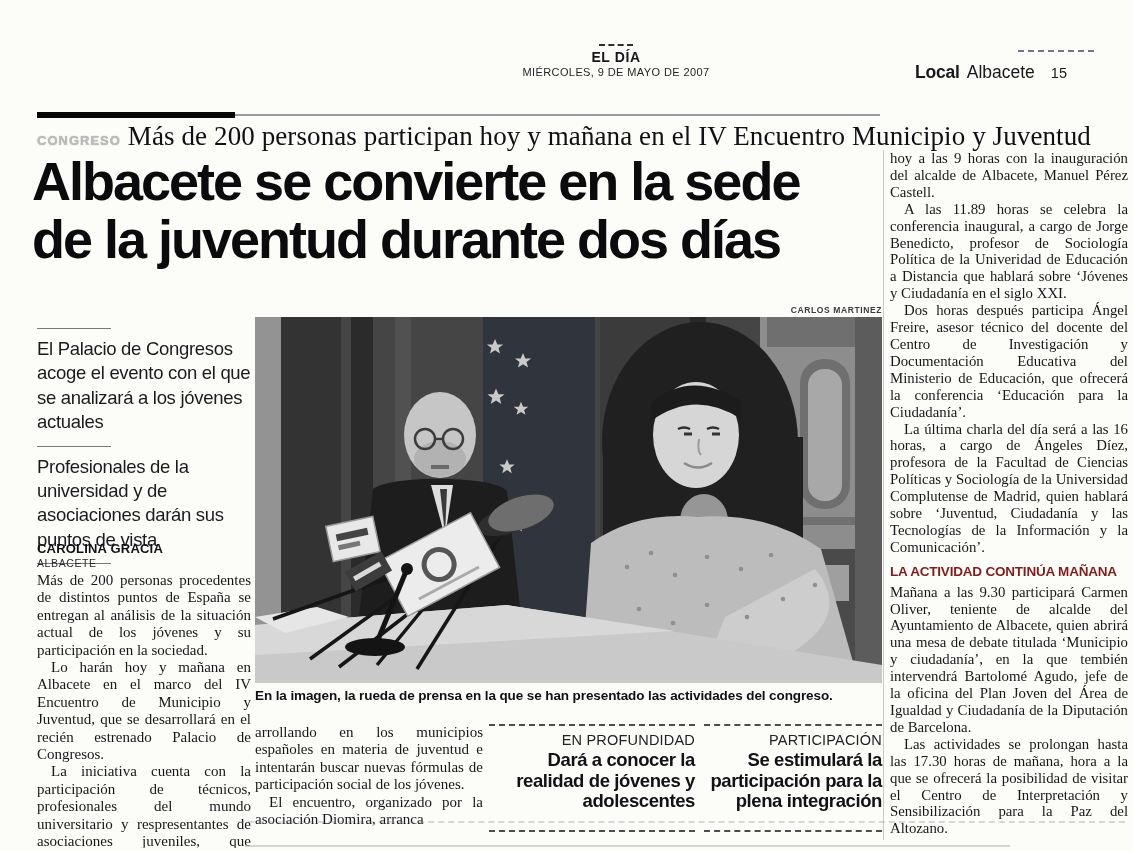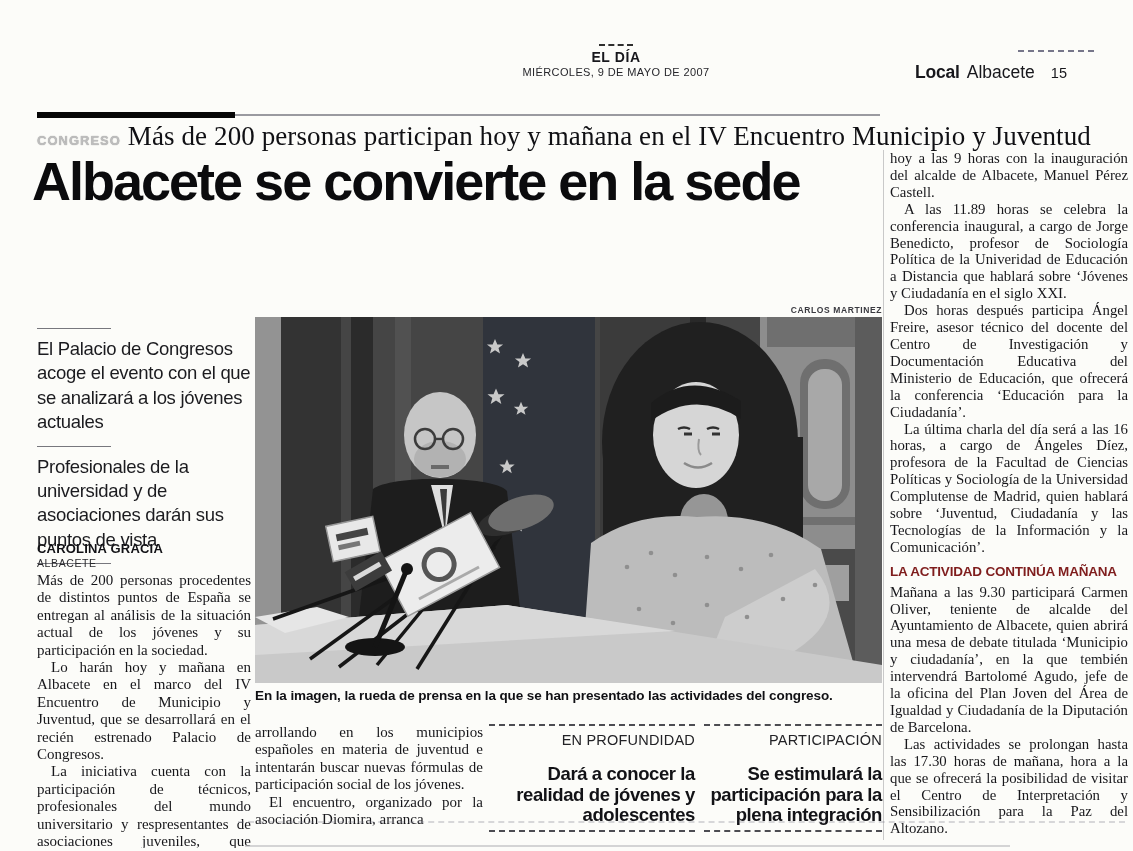--- a/index.html
+++ b/index.html
@@ -58,21 +58,21 @@
   #press-photo{left:255px;top:317px;width:627px;height:366px;background:#474747;}
   #photo-caption{left:255px;top:688px;width:627px;font-size:13.5px;font-weight:bold;
     letter-spacing:-0.1px;color:#101014;}
 
   
   .pullquote{top:724px;height:98px;border-top:2px dashed #4c4c52;border-bottom:2px dashed #4c4c52;
     text-align:right;padding-top:6px;box-sizing:content-box;background:#fcfcf9;}
   #pullquote-1{left:489px;width:206px;}
   #pullquote-2{left:704px;width:178px;}
   .pq-kicker{font-size:14.5px;color:#222226;letter-spacing:.2px;}
-  .pq-text{font-size:18.5px;font-weight:bold;line-height:1.12;letter-spacing:-0.4px;color:#121216;margin-top:16px;}
+  .pq-text{font-size:18.5px;font-weight:bold;line-height:1.12;letter-spacing:-0.4px;color:#121216;margin-top:2px;}
 
   
   #column-rule{left:883px;top:150px;width:1px;height:690px;background:#c9c9c9;}
   #artifact-dash{left:238px;top:821px;width:887px;border-top:2px dashed #7a7a8a;height:0;opacity:.28;}
   #artifact-line{left:245px;top:845px;width:765px;height:2px;background:#b9b9bc;opacity:.6;}
 </style>
 </head>
 <body>
 
 <div class="abs" id="masthead-center">
@@ -90,20 +90,21 @@
 
 <div class="abs" id="kicker-bar"></div>
 <div class="abs" id="kicker-rule"></div>
 <div class="abs" id="kicker">
   <span class="kicker-label">CONGRESO</span>
   <span class="kicker-text serif">Más de 200 personas participan hoy y mañana en el IV Encuentro Municipio y Juventud</span>
 </div>
 
 <div class="abs" id="headline">
   <div>Albacete se convierte en la sede</div>
+  <div>de la juventud durante dos días</div>
 </div>
 
 <div class="abs" id="deck">
   <div class="deck-rule"></div>
   <div class="deck-sub">El Palacio de Congresos acoge el evento con el que se analizará a los jóvenes actuales</div>
   <div class="deck-rule"></div>
   <div class="deck-sub">Profesionales de la universidad y de asociaciones darán sus puntos de vista</div>
   <div class="deck-rule"></div>
 </div>
 

